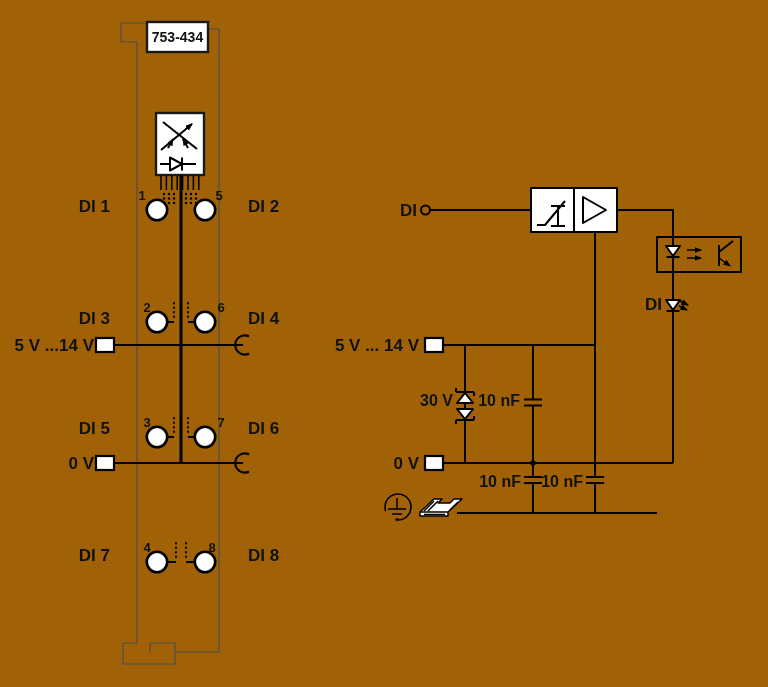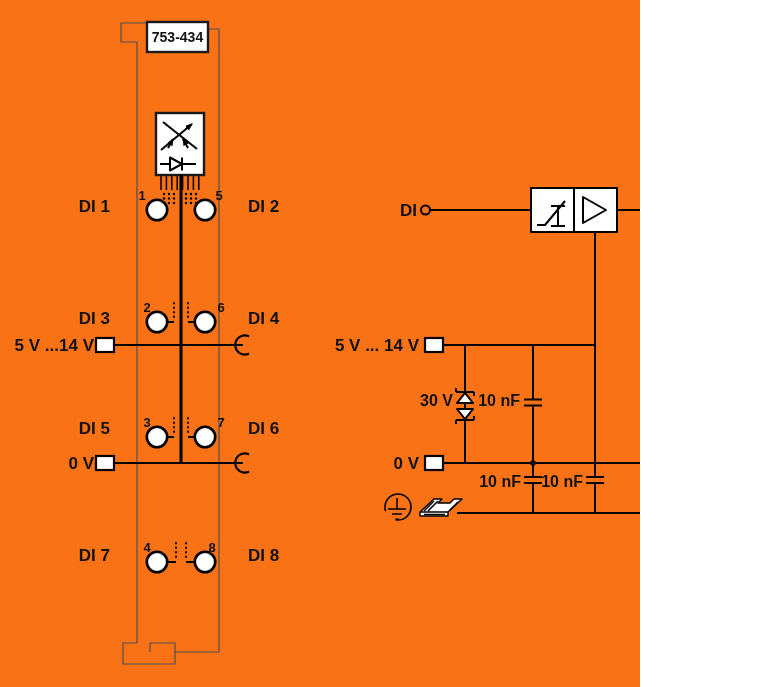--- a/index.html
+++ b/index.html
@@ -1,16 +1,16 @@
 <!DOCTYPE html>
 <html><head>
 <meta charset="utf-8">
 <style>
   html,body{margin:0;padding:0;background:#ffffff;}
-  .stage{position:relative;width:640px;height:687px;background:#f97316;overflow:hidden;
+  .stage{position:relative;width:768px;height:687px;background:#a16207;overflow:hidden;
          font-family:"Liberation Sans",sans-serif;}
   svg{display:block}
   text{font-family:"Liberation Sans",sans-serif;font-weight:bold;fill:#111;}
   .t17{font-size:17px;}
   .t16{font-size:16px;}
   .t14{font-size:14px;}
   .t13{font-size:13px;}
   .outline{stroke:#4f4f4f;stroke-width:1.2;fill:none;}
   .ln{stroke:#000;stroke-width:2;fill:none;stroke-linejoin:round;}
   .ln22{stroke:#000;stroke-width:2.2;fill:none;}

